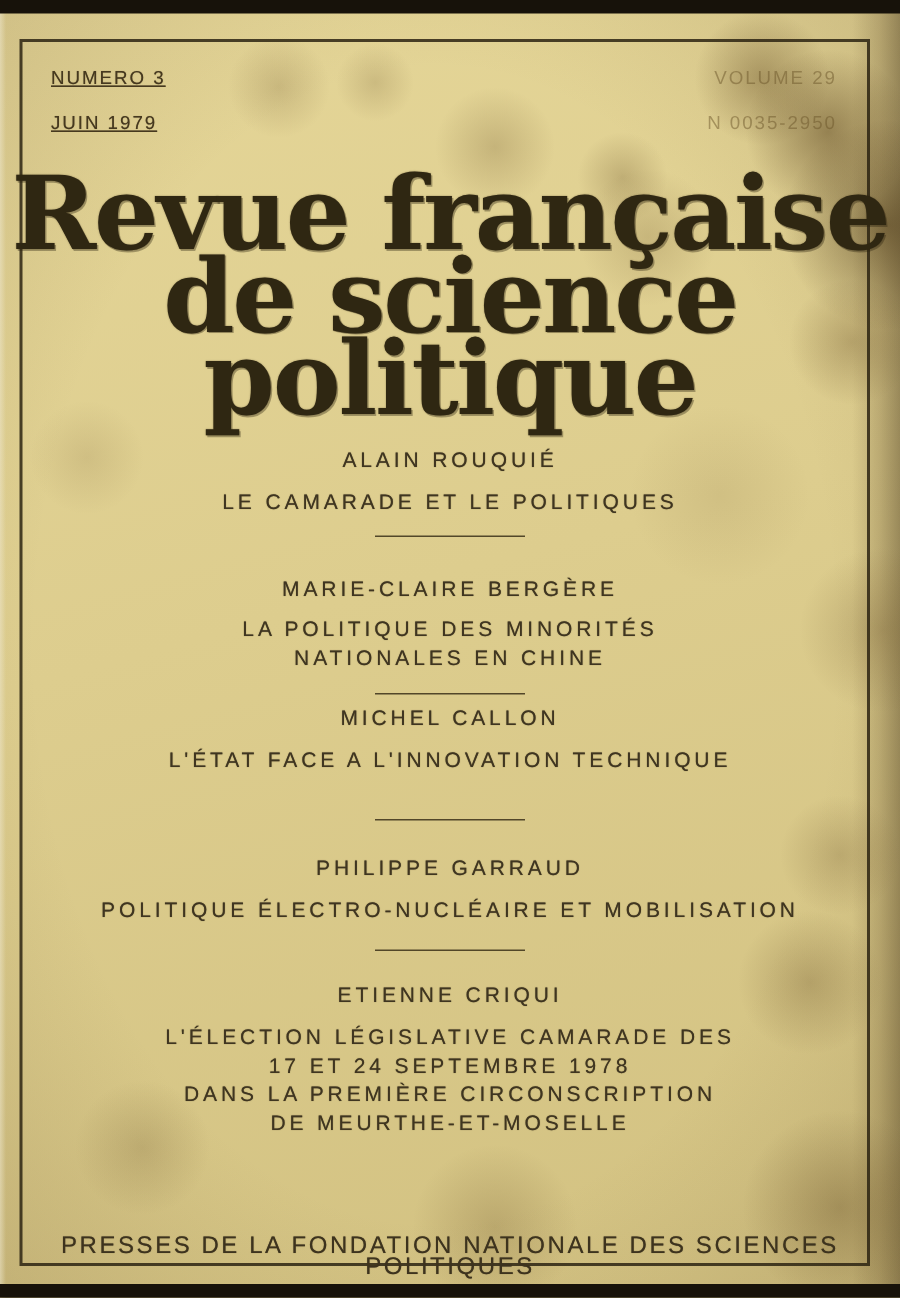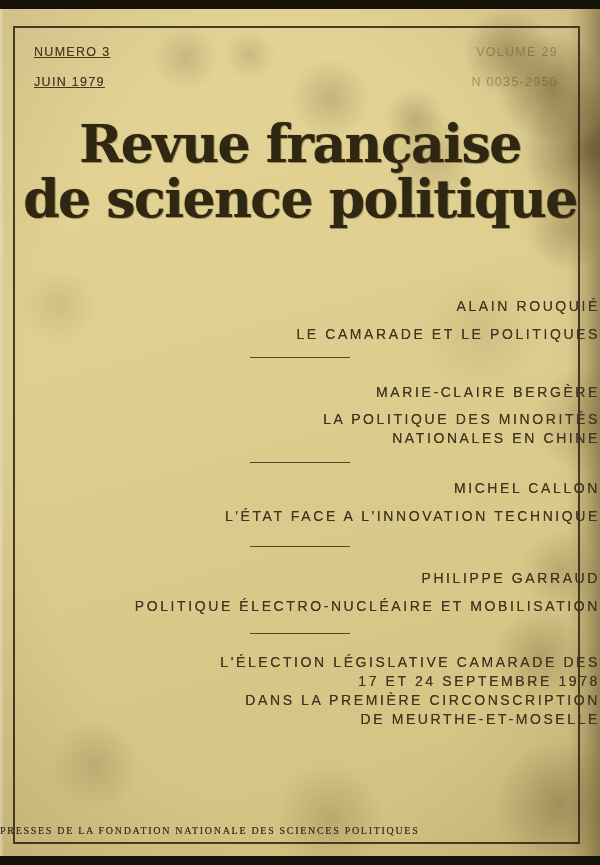--- a/index.html
+++ b/index.html
@@ -50,43 +50,43 @@
   }
   .hdr-left { left: 34px; text-shadow: 0 0 0.5px rgba(70,57,31,0.6); text-decoration: underline; }
   .hdr-right {
     right: 42px; text-align: right;
     color: #6a5428; opacity: 0.48; filter: blur(0.3px);
   }
   .title {
     position: absolute; top: 116px; left: 0; width: 600px;
     text-align: center;
     font-family: "DejaVu Serif", serif; font-weight: bold;
-    font-size: 52px; line-height: 55px; letter-spacing: -1.5px;
+    font-size: 68px; line-height: 55px; letter-spacing: -1.5px;
     color: #2f2712;
     text-shadow: 1px 1px 0 rgba(43,33,14,0.35), 0 0 1px rgba(43,33,14,0.55);
   }
   .section {
-    position: absolute; left: 0; width: 600px; text-align: right;
+    position: absolute; left: 0; width: 600px; text-align: center;
     color: #3f3520;
   }
   .a-author, .a-line {
     font-size: 14px; line-height: 20px; letter-spacing: 2.6px;
     text-shadow: 0 0 0.6px rgba(63,53,32,0.75);
   }
   .a-author { margin-bottom: 8px; }
   .s5 .a-author { margin-bottom: 9px; }
   .s5 .a-line, .s2 .a-line { line-height: 19px; }
   .divider {
     position: absolute; left: 250px; width: 100px; height: 0;
     border-top: 1.6px solid rgba(58,47,24,0.85);
   }
   .imprint {
-    position: absolute; top: 824px; left: 0; width: 600px; text-align: left;
-    font-size: 10px; line-height: 14px; letter-spacing: 1.7px;
-    color: #3d331e; text-shadow: 0 0 0.5px rgba(61,51,30,0.7); font-family: Liberation Serif, serif;
+    position: absolute; top: 824px; left: 0; width: 600px; text-align: center;
+    font-size: 16px; line-height: 14px; letter-spacing: 1.7px;
+    color: #3d331e; text-shadow: 0 0 0.5px rgba(61,51,30,0.7);
   }
 </style>
 </head>
 <body>
 
 <div class="frame">
 
   <div class="stains"></div>
 
   <div class="band band-top"></div>
@@ -114,33 +114,34 @@
   </div>
   <div class="divider" style="top:357px"></div>
 
   <div class="section s2" style="top:382px">
     <div class="a-author">MARIE-CLAIRE BERGÈRE</div>
     <div class="a-line">LA POLITIQUE DES MINORITÉS</div>
     <div class="a-line">NATIONALES EN CHINE</div>
   </div>
   <div class="divider" style="top:462px"></div>
 
-  <div class="section s3" style="top:478px">
+  <div class="section s3" style="top:468px">
     <div class="a-author">MICHEL CALLON</div>
     <div class="a-line">L'ÉTAT FACE A L'INNOVATION TECHNIQUE</div>
   </div>
   <div class="divider" style="top:546px"></div>
 
   <div class="section s4" style="top:568px">
     <div class="a-author">PHILIPPE GARRAUD</div>
     <div class="a-line">POLITIQUE ÉLECTRO-NUCLÉAIRE ET MOBILISATION</div>
   </div>
   <div class="divider" style="top:633px"></div>
 
   <div class="section s5" style="top:653px">
+    <div class="a-author">ETIENNE CRIQUI</div>
     <div class="a-line">L'ÉLECTION LÉGISLATIVE CAMARADE DES</div>
     <div class="a-line">17 ET 24 SEPTEMBRE 1978</div>
     <div class="a-line">DANS LA PREMIÈRE CIRCONSCRIPTION</div>
     <div class="a-line">DE MEURTHE-ET-MOSELLE</div>
   </div>
 
   <div class="imprint">PRESSES DE LA FONDATION NATIONALE DES SCIENCES POLITIQUES</div>
 
 </div>
 

